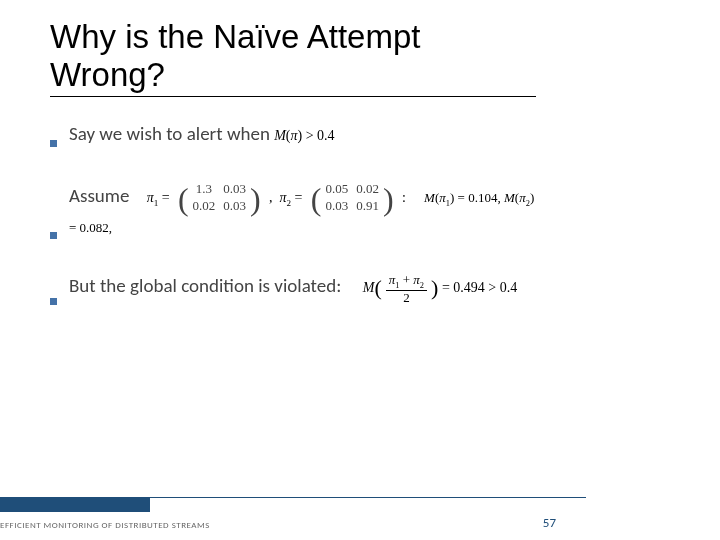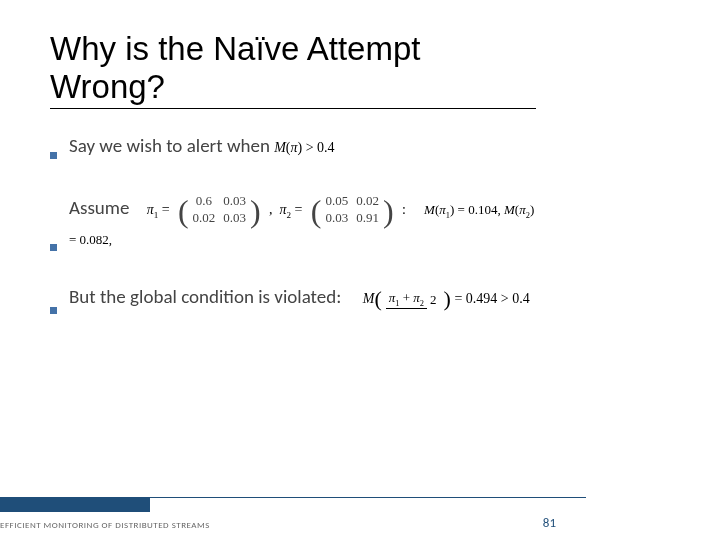--- a/index.html
+++ b/index.html
@@ -1,27 +1,27 @@
 <!DOCTYPE html>
 <html><head>
 <meta charset="utf-8">
 <style>
   html,body{margin:0;padding:0;width:720px;height:540px;background:#fff;font-family:"Segoe UI",Calibri,Arial,sans-serif;color:#000;overflow:hidden}
-  .slide{position:relative;width:586px;height:540px;box-sizing:border-box;padding:30px 50px 0 50px}
+  .slide{position:relative;width:586px;height:540px;box-sizing:border-box;padding:18px 50px 0 50px}
   .title{font-family:"Calibri Light","Segoe UI Light",Arial,sans-serif;font-size:33px;font-weight:400;color:#000;margin:0;padding-bottom:2px}
   .rule{border:none;border-top:1px solid #000;margin:0 0 25px 0}
   .body{font-size:19px;color:#444;line-height:1.3}
   .bul{display:flex;align-items:flex-end;margin:0 0 34px 0}
   .sq{display:inline-block;width:7px;height:7px;background:#4472a8;margin-right:12px;flex:0 0 auto}
   .mi{font-family:"Cambria Math","Times New Roman",serif;font-style:italic}
   .mat{display:inline-flex;align-items:center;font-family:"Cambria Math","Times New Roman",serif;font-size:13px;vertical-align:middle;margin:0 4px}
   .paren{font-size:32px;font-weight:200;line-height:0;position:relative;top:1px}
   .mcol{display:inline-block;text-align:center;line-height:1.3;padding:0 4px}
   .mcol span{display:block}
-  .frac{display:inline-flex;flex-direction:row;align-items:center;font-family:"Cambria Math","Times New Roman",serif;font-size:13px;line-height:1.1;vertical-align:middle;margin:0 4px}
+  .frac{display:inline-flex;flex-direction:column;align-items:center;font-family:"Cambria Math","Times New Roman",serif;font-size:13px;line-height:1.1;vertical-align:middle;margin:0 4px}
   .frac .num{border-bottom:1px solid #000;padding:0 3px}
   .frac .den{padding:0 3px}
   .eq{font-family:"Cambria Math","Times New Roman",serif;font-size:14px;color:#000}
   .sub{font-size:0.65em;vertical-align:sub}
   .footer-bar{position:absolute;left:0;bottom:28px;width:150px;height:14px;background:#1f4e79}
   .footer-line{position:absolute;left:0;bottom:42px;width:100%;height:1px;background:#1f4e79}
   .footer-text{position:absolute;left:0;bottom:10px;width:100%;text-align:left;font-size:9px;letter-spacing:0.5px;color:#666}
   .pagenum{position:absolute;right:30px;bottom:10px;font-size:13px;color:#1f4e79}
 </style>
 </head>
@@ -43,21 +43,21 @@
 
     <div class="bul">
       <span class="sq"></span>
       <span>
         <span>Assume</span>
         &nbsp;&nbsp;
         <span class="eq"><span class="mi">π</span><span class="sub">1</span> =</span>
         <span class="mat">
           <span class="paren">(</span>
           <span class="mcol">
-              <span>0.6</span>
+              <span>1.3</span>
               <span>0.02</span>
             </span>
           <span class="mcol">
               <span>0.03</span>
               <span>0.03</span>
             </span>
           <span class="paren">)</span>
         </span>
         <span class="eq">, &nbsp;<span class="mi">π</span><span class="sub">2</span> =</span>
         <span class="mat">
@@ -90,14 +90,14 @@
             </span><span style="font-size:22px;vertical-align:middle">)</span> = 0.494 &gt; 0.4
         </span>
       </span>
     </div>
 
   </div>
 
   <div class="footer-line"></div>
   <div class="footer-bar"></div>
   <div class="footer-text">EFFICIENT MONITORING OF DISTRIBUTED STREAMS</div>
-  <div class="pagenum">81</div>
+  <div class="pagenum">57</div>
 </div>
 
 </body></html>

